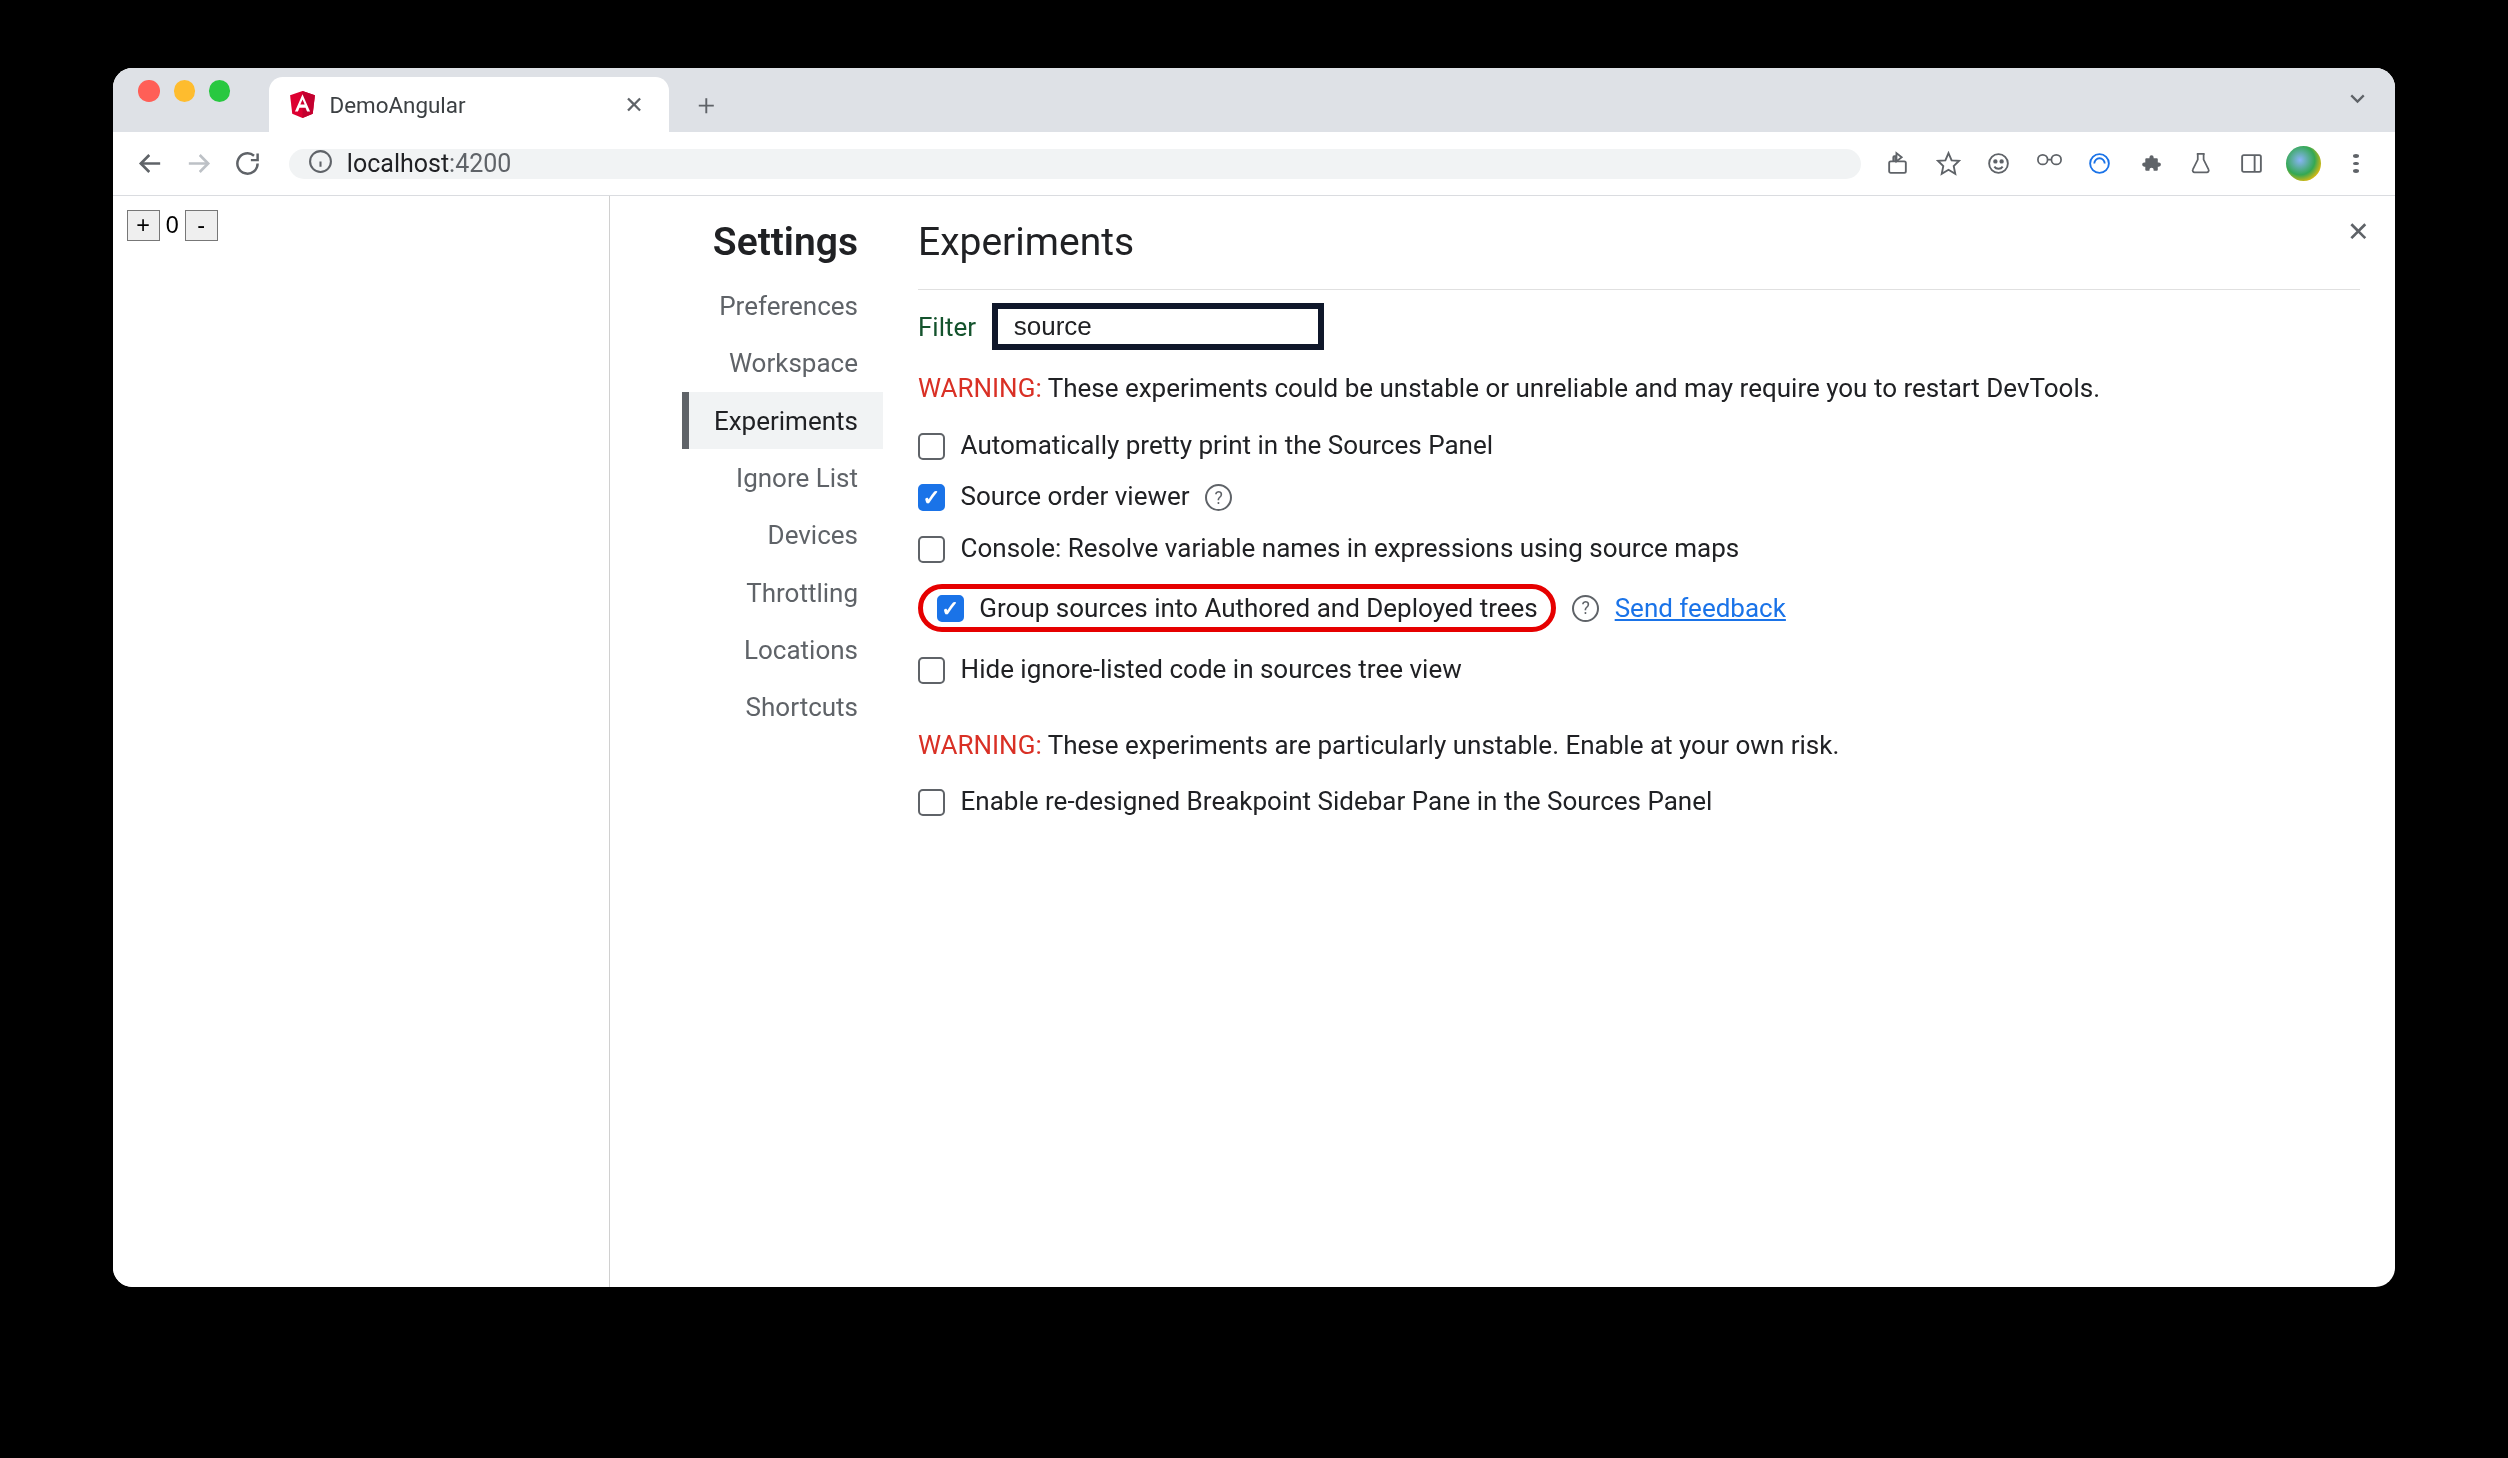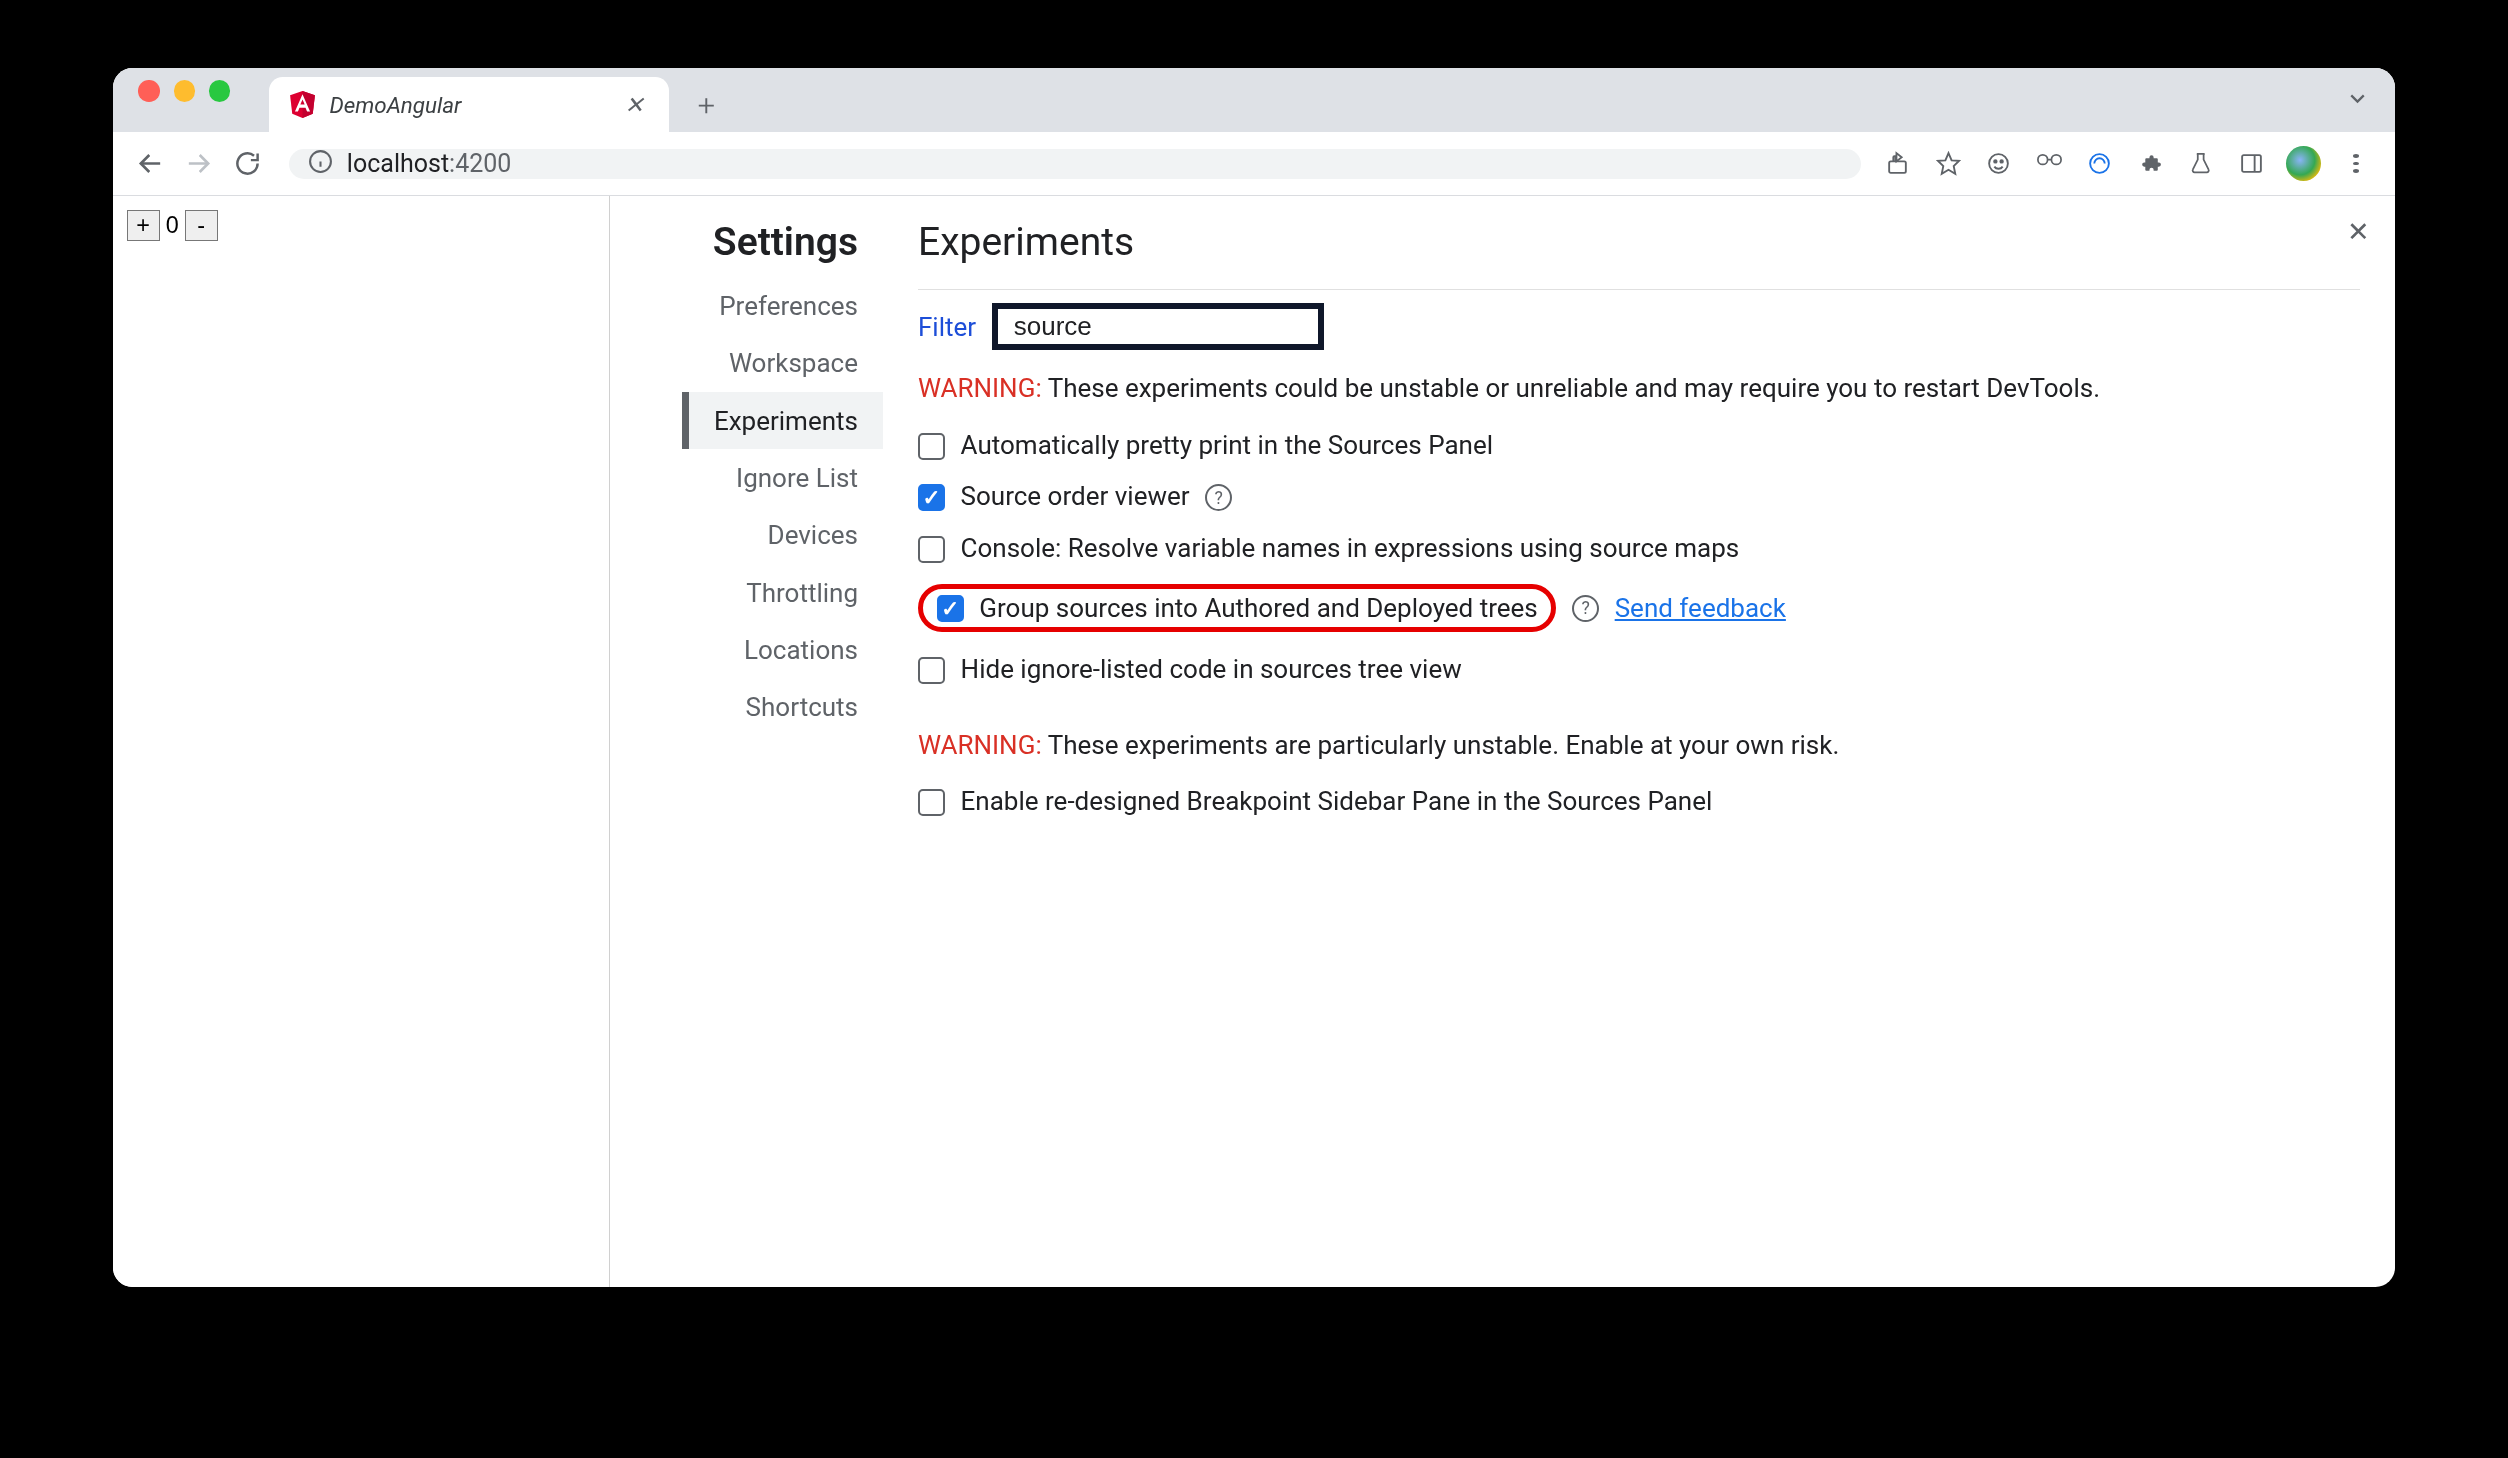--- a/index.html
+++ b/index.html
@@ -48,21 +48,20 @@
     background: #fff;
     height: 55px;
     width: 400px;
     border-top-left-radius: 13.7px;
     border-top-right-radius: 13.7px;
     display: flex;
     align-items: center;
     padding: 0 19.5px;
     gap: 13.7px;
     position: relative;
-    font-style: italic;
   }
   .tab .tab-title { font-size: 22.4px; color: #3c4043; flex: 1; }
   .tab .close-x { font-size: 23.4px; color: #5f6368; cursor: pointer; padding: 3.9px 5.9px;}
   .newtab {
     width: 39px; height: 39px;
     display: flex; align-items: center; justify-content: center;
     color: #5f6368; font-size: 29px; margin-left: 17.6px; margin-bottom: 7.8px;
     cursor: pointer;
   }
   .ang-icon {
@@ -199,21 +198,21 @@
     padding-bottom: 23.4px;
     border-bottom: 1px solid #e0e0e0;
     margin-bottom: 13.7px;
   }
   .filter-row {
     display: flex;
     align-items: center;
     gap: 15.6px;
     margin-bottom: 19.5px;
   }
-  .filter-row label { font-size: 26px; color: #1d4ed8; }
+  .filter-row label { font-size: 26px; color: #14532d; }
   .filter-row input {
     height: 47px;
     width: 332px;
     border: 6px solid #0f172a;
     font-size: 26px;
     padding: 0 16px;
     color: #202124;
   }
   .warning {
     font-size: 26px;

